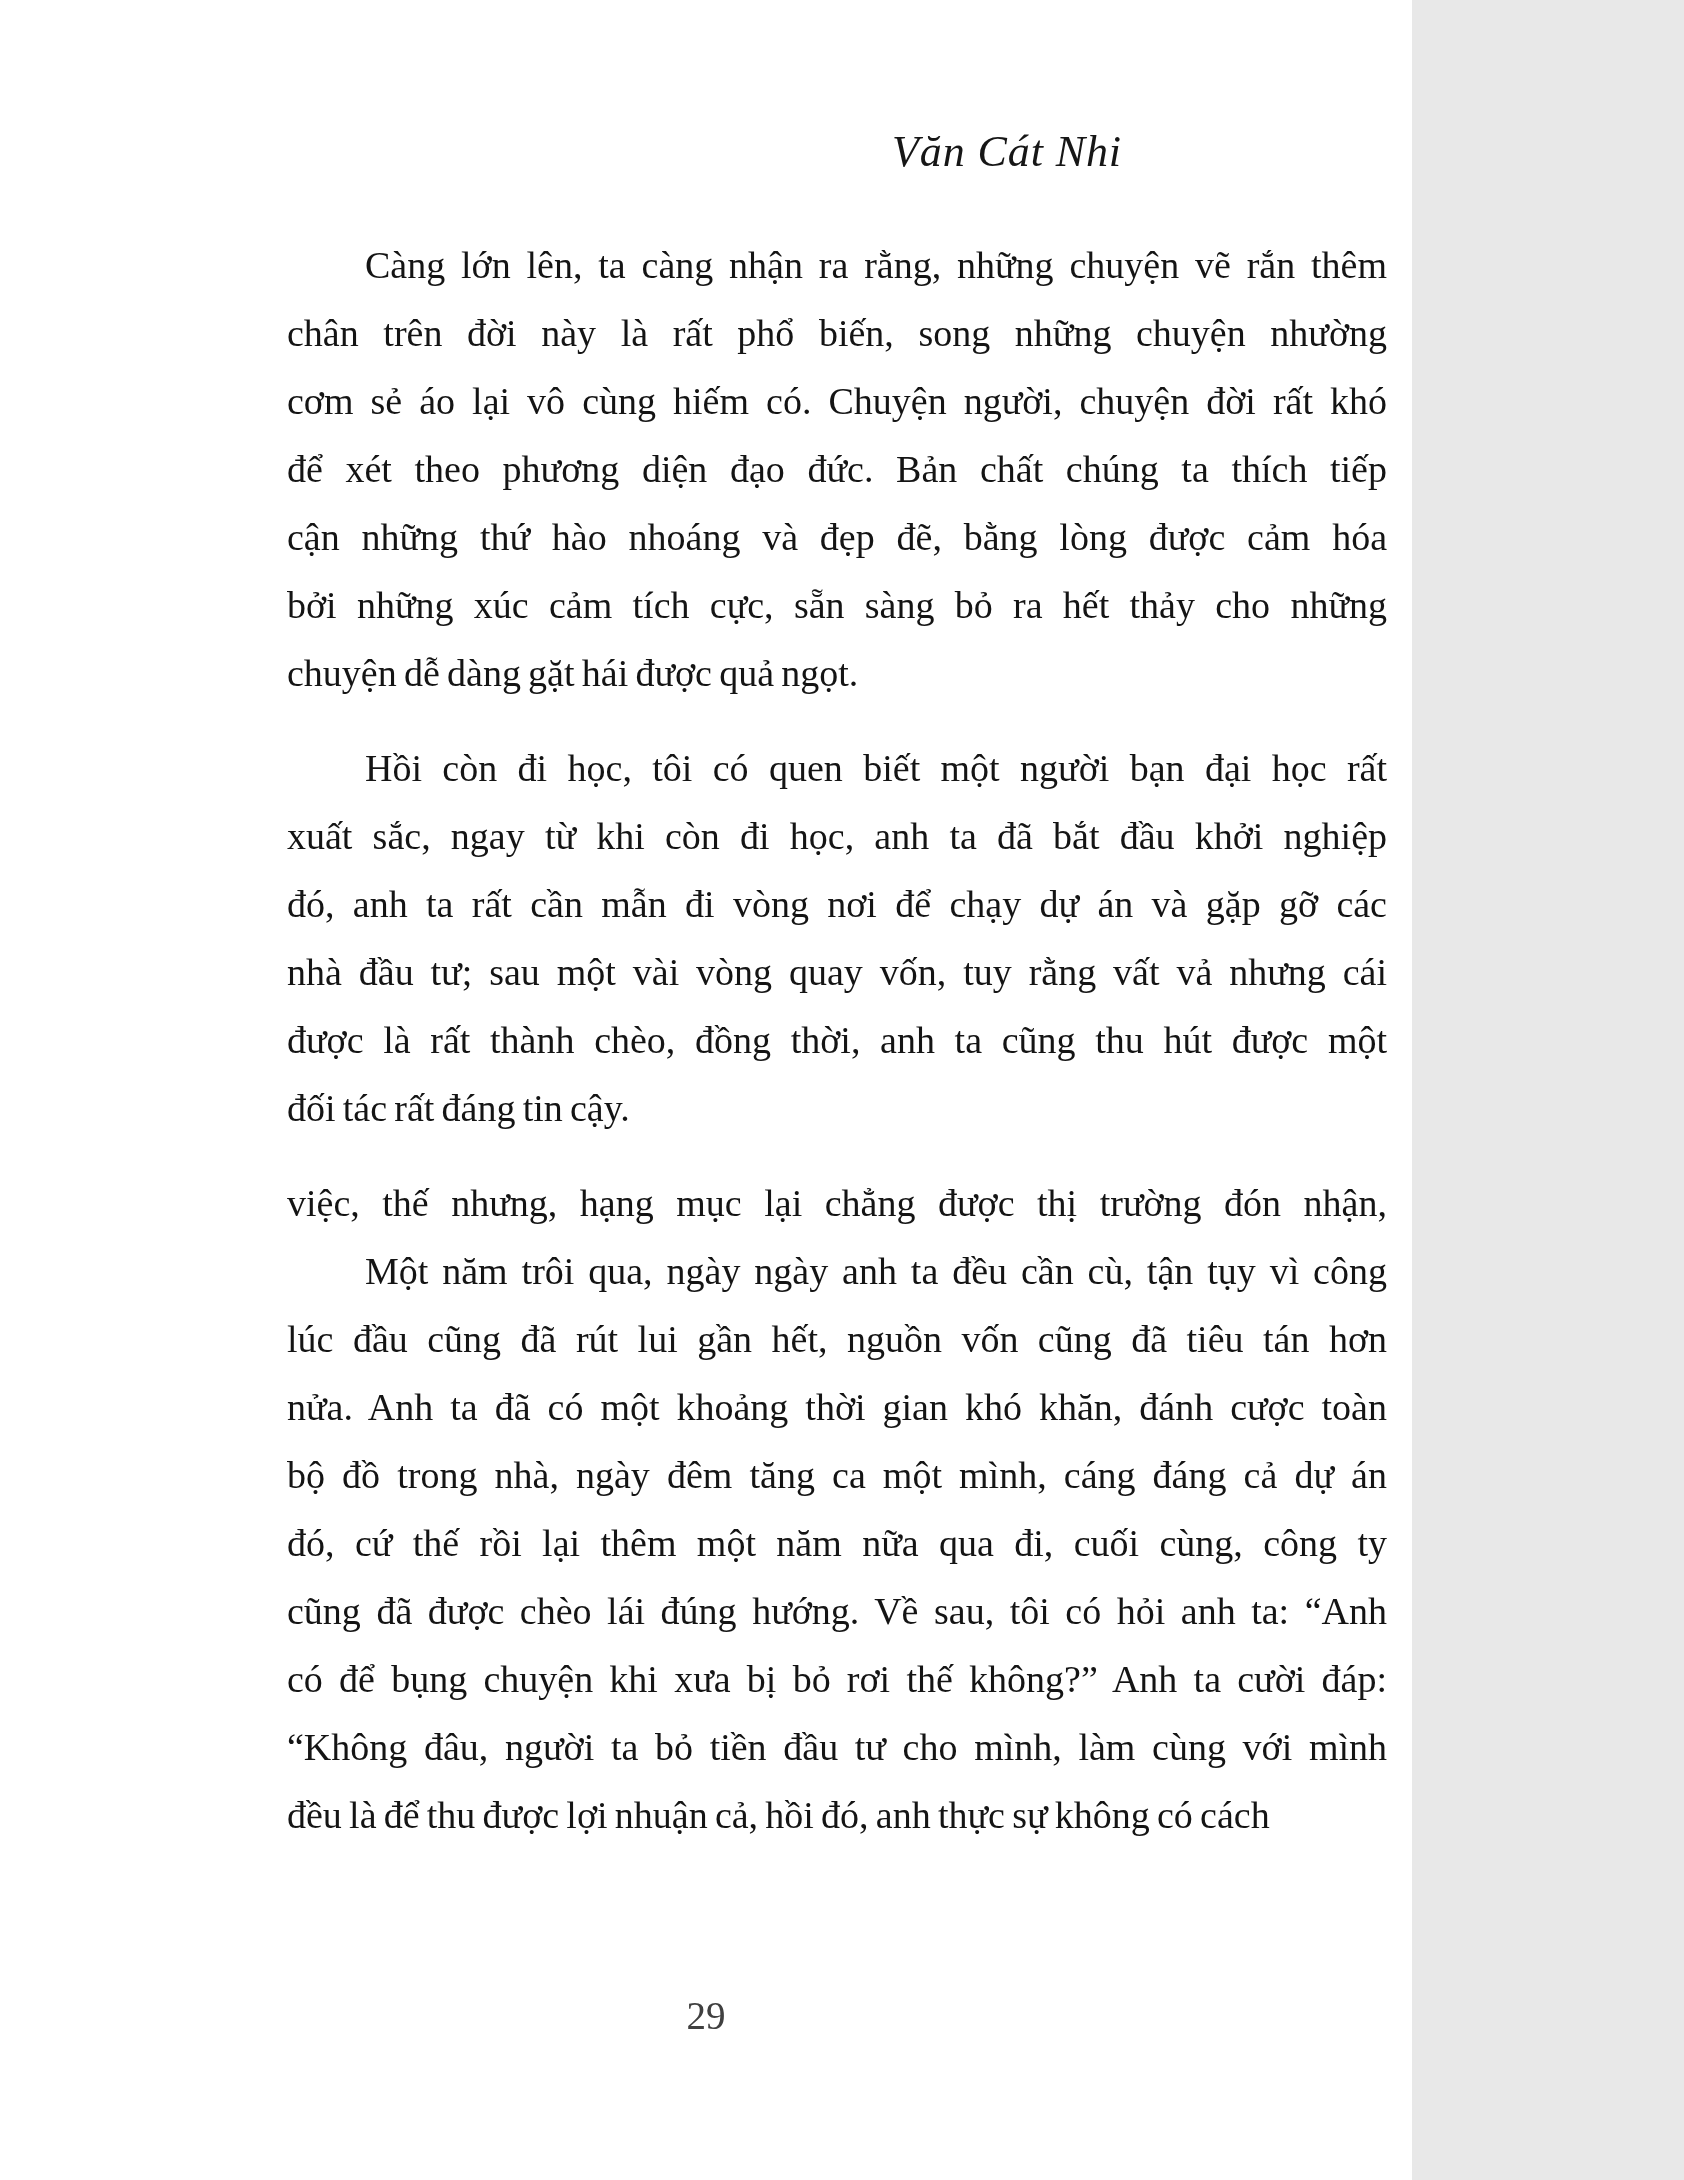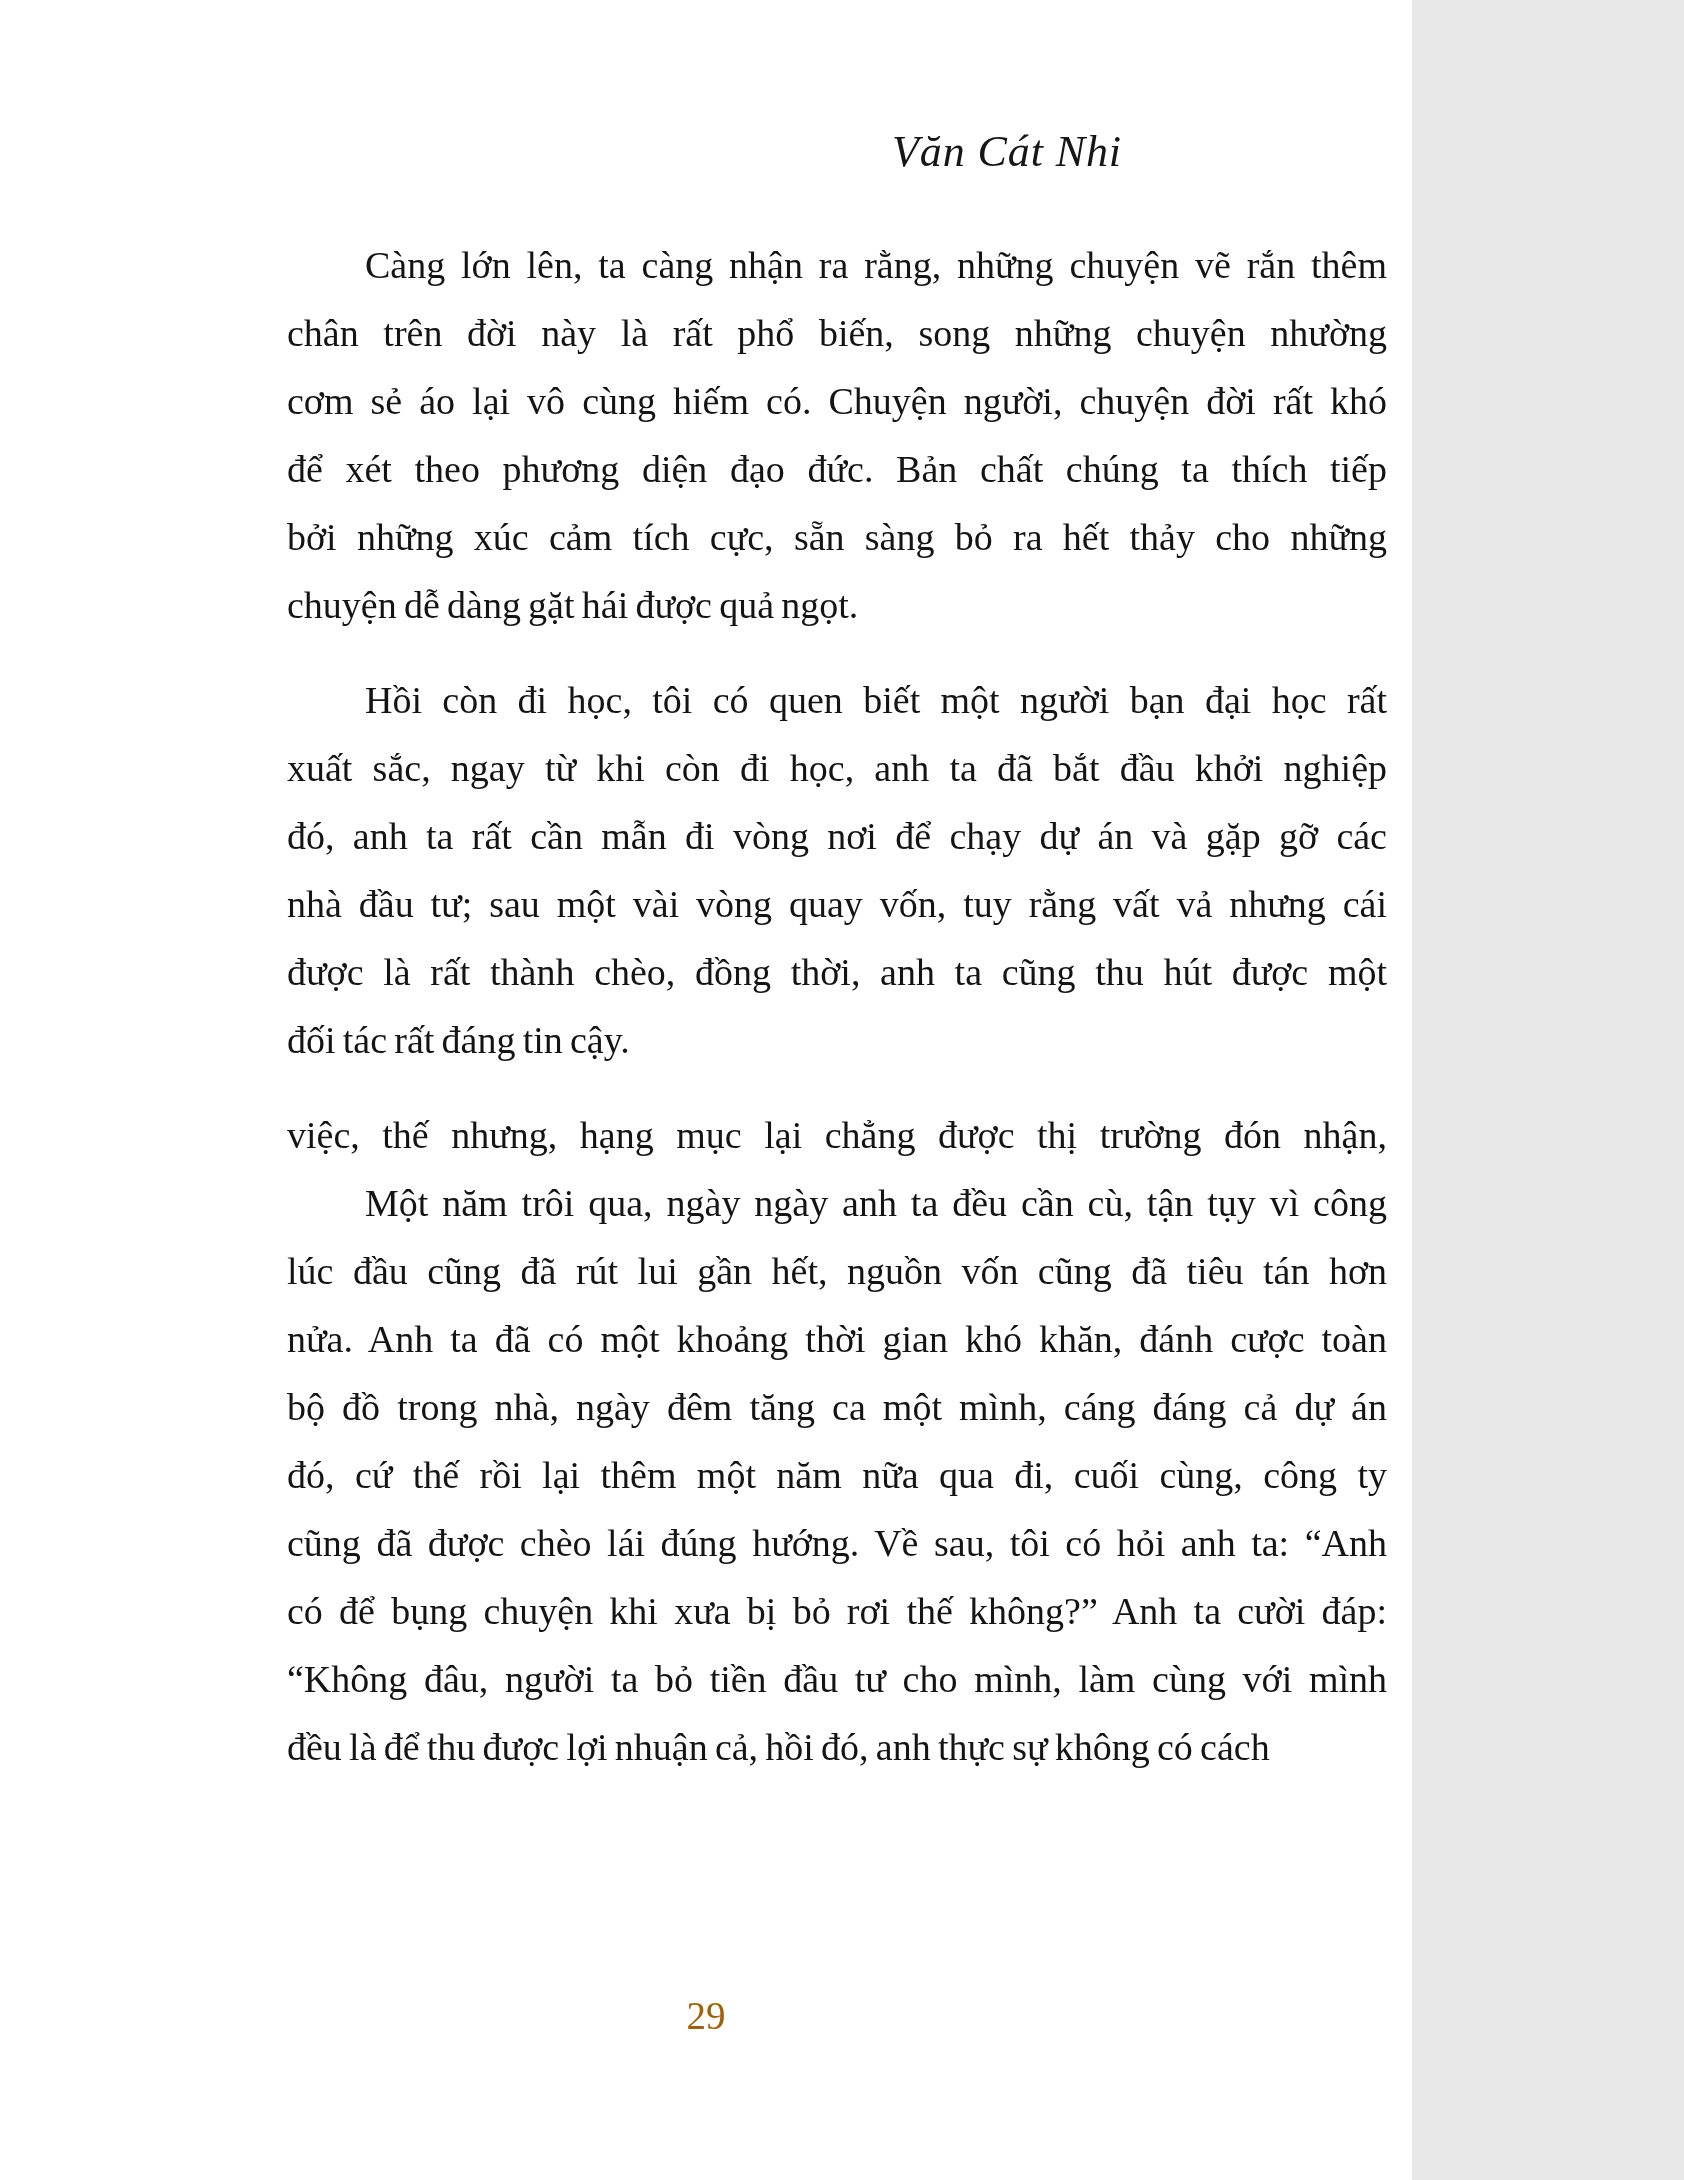--- a/index.html
+++ b/index.html
@@ -43,35 +43,36 @@
   .line.first { text-indent: 78px; }
   .line.last  { text-align-last: left; -moz-text-align-last: left; }
   .folio {
     position: absolute;
     top: 1992px;
     left: 0;
     width: 100%;
     text-align: center;
     font-size: 39px;
     line-height: 48px;
-    color: #a16207;
+    color: #404040;
   }
 </style>
 </head>
 <body>
 
 <div class="page">
   <div class="running-head">Văn Cát Nhi</div>
 
   <div class="body-block">
       <div class="para">
         <div class="line first">Càng lớn lên, ta càng nhận ra rằng, những chuyện vẽ rắn thêm</div>
         <div class="line">chân trên đời này là rất phổ biến, song những chuyện nhường</div>
         <div class="line">cơm sẻ áo lại vô cùng hiếm có. Chuyện người, chuyện đời rất khó</div>
         <div class="line">để xét theo phương diện đạo đức. Bản chất chúng ta thích tiếp</div>
+        <div class="line">cận những thứ hào nhoáng và đẹp đẽ, bằng lòng được cảm hóa</div>
         <div class="line">bởi những xúc cảm tích cực, sẵn sàng bỏ ra hết thảy cho những</div>
         <div class="line last">chuyện dễ dàng gặt hái được quả ngọt.</div>
       </div>
       <div class="para">
         <div class="line first">Hồi còn đi học, tôi có quen biết một người bạn đại học rất</div>
         <div class="line">xuất sắc, ngay từ khi còn đi học, anh ta đã bắt đầu khởi nghiệp</div>
         <div class="line">đó, anh ta rất cần mẫn đi vòng nơi để chạy dự án và gặp gỡ các</div>
         <div class="line">nhà đầu tư; sau một vài vòng quay vốn, tuy rằng vất vả nhưng cái</div>
         <div class="line">được là rất thành chèo, đồng thời, anh ta cũng thu hút được một</div>
         <div class="line last">đối tác rất đáng tin cậy.</div>

